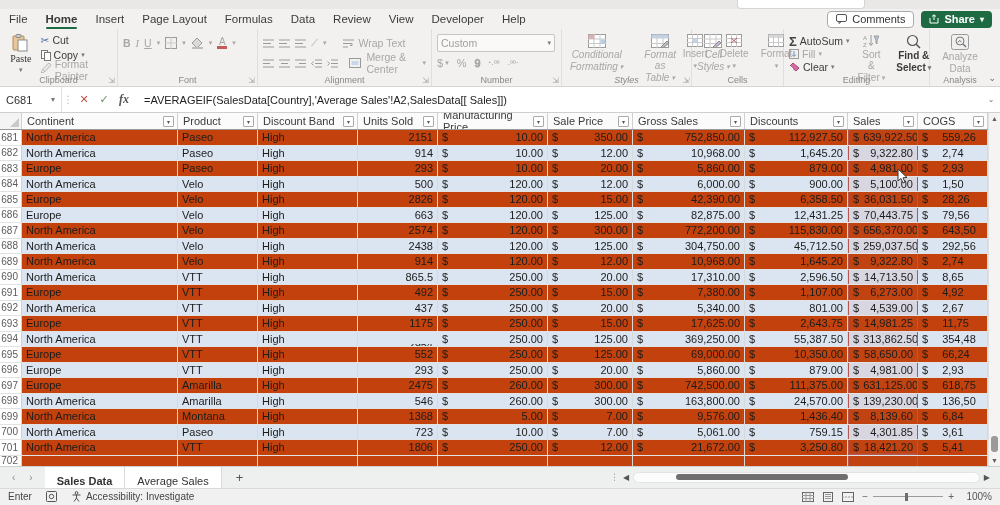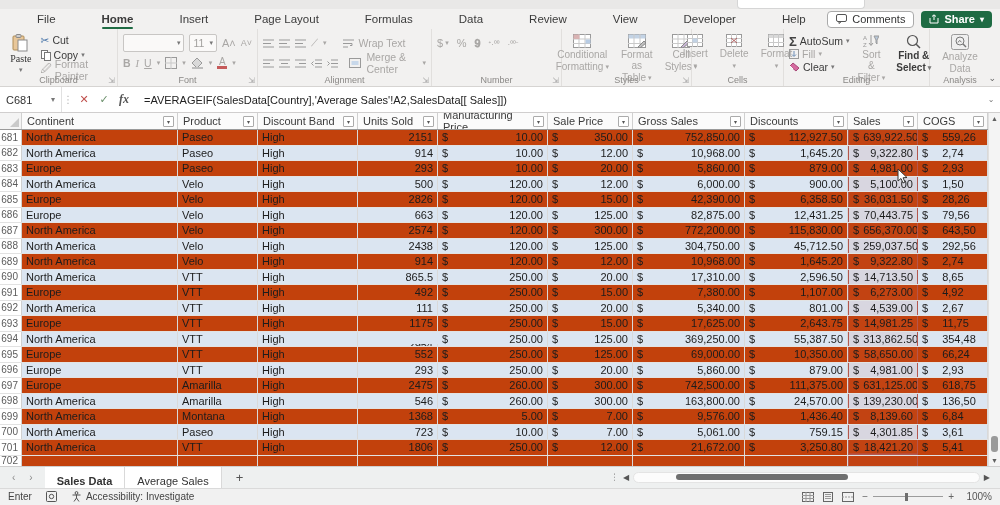--- a/index.html
+++ b/index.html
@@ -5,21 +5,21 @@
   * { box-sizing: border-box; margin: 0; padding: 0; }
   html,body { width:1000px; height:505px; overflow:hidden; }
   body { font-family:"Liberation Sans",sans-serif; background:#fff; position:relative; color:#333; }
 
   
   .titlebar { position:absolute; top:0; left:0; width:1000px; height:9px; background:#e9e8e7; }
   .search-remnant { position:absolute; left:737px; top:0; width:128px; height:9px; background:#fff; border:1px solid #d5d5d5; border-top:none; border-radius:0 0 4px 4px; }
 
   
   .menubar { position:absolute; top:9px; left:0; width:1000px; height:20px; background:#f2f1f0; display:flex; align-items:stretch; }
-  .menu-tab { padding:0 9px; font-size:11.5px; color:#3b3b3b; display:flex; align-items:center; position:relative; cursor:default;margin-left:28px; }
+  .menu-tab { padding:0 9px; font-size:11.5px; color:#3b3b3b; display:flex; align-items:center; position:relative; cursor:default; }
   .menu-tab.active { font-weight:bold; }
   .menu-tab.active::after { content:""; position:absolute; left:9px; right:9px; bottom:0; height:2.5px; background:var(--accent); border-radius:2px; }
   .menubar-right { margin-left:auto; display:flex; align-items:center; gap:7px; padding-right:8px; }
   .btn-comments { display:flex; align-items:center; gap:5px; background:#fff; border:1px solid #aaa; border-radius:4px; height:17px; padding:0 8px; font-size:11px; color:#333; }
   .btn-share { display:flex; align-items:center; gap:5px; background:var(--accent); color:#fff; border-radius:4px; height:17px; padding:0 8px; font-size:11px; font-weight:bold; }
   .btn-share .chev { font-size:8px; }
 
   
   .ribbon { position:absolute; top:29px; left:0; width:1000px; height:58px; background:#f2f1f0; border-bottom:1px solid #d6d4d2; display:flex; font-size:10.5px; }
   .rgroup { position:relative; height:100%; border-right:1px solid #e1dfdd; padding:4px 5px 13px; flex:0 0 auto; }
@@ -181,32 +181,20 @@
           <span class="gi">🖉</span>
           <span>Format Painter</span>
         </div>
       </div>
     </div>
     <div class="rgroup-label">Clipboard</div>
     <span class="launcher">⇲</span>
   </div>
 
   <div class="rgroup" style="width:140px;">
-    <div class="rrow">
-      <div class="combo" style="width:68px;">
-          <span></span>
-          <span class="chev8">▾</span>
-        </div>
-      <div class="combo" style="width:30px;">
-          <span>11</span>
-          <span class="chev8">▾</span>
-        </div>
-      <span class="gi dim" style="font-size:11px;">A˄</span>
-      <span class="gi dim" style="font-size:9px;">A˅</span>
-    </div>
     <div class="rrow dim">
       <span class="gi" style="font-weight:bold;">B</span>
       <span class="gi" style="font-style:italic;font-family:'Liberation Serif',serif;">I</span>
       <span class="gi" style="text-decoration:underline;">U</span>
       <span class="chev8">▾</span>
       <span class="gi">
         <svg width="12" height="12" viewBox="0 0 12 12">
             <rect x="0.5" y="0.5" width="11" height="11" fill="none" stroke="#9a9a9a"></rect>
             <path d="M6 0 V12 M0 6 H12" stroke="#c9c9c9"></path>
           </svg>
@@ -292,35 +280,41 @@
           </svg>
         </span>
       <span>Merge &amp; Center</span>
       <span class="chev8">▾</span>
     </div>
     <div class="rgroup-label">Alignment</div>
     <span class="launcher">⇲</span>
   </div>
 
   <div class="rgroup" style="width:130px;">
+    <div class="rrow">
+      <div class="combo" style="width:118px;">
+          <span>Custom</span>
+          <span class="chev8">▾</span>
+        </div>
+    </div>
     <div class="rrow dim" style="gap:8px;">
       <span style="display:flex;align-items:center;gap:2px;">
         <span class="gi" style="font-size:11px;">$</span>
         <span class="chev8">▾</span>
       </span>
       <span class="gi" style="font-size:11px;">%</span>
       <span class="gi" style="font-size:11px;font-weight:bold;">𝟗</span>
       <span class="gi" style="font-size:8px;">⁺·⁰⁰</span>
       <span class="gi" style="font-size:8px;">·⁰⁰⁻</span>
     </div>
     <div class="rgroup-label">Number</div>
     <span class="launcher">⇲</span>
   </div>
 
-  <div class="rgroup" style="width:130px;display:flex;gap:6px;justify-content:center;">
+  <div class="rgroup" style="width:130px;display:flex;gap:15px;justify-content:space-between;font-style:italic;">
     <div class="bigbtn dim">
       <span class="gi">
           <svg width="18" height="14" viewBox="0 0 18 14">
             <rect x="0.5" y="0.5" width="17" height="13" fill="#fff" stroke="#9a9a9a"></rect>
             <path d="M0 5 H18 M0 9.5 H18 M6 0 V14 M12 0 V14" stroke="#c9c9c9"></path>
             <rect x="12.5" y="5.5" width="5" height="4" fill="#b8cce4"></rect>
             <rect x="0.5" y="0.5" width="6" height="4.5" fill="#d9b3b3"></rect>
           </svg>
         </span>
       <span>Conditional</span>
@@ -874,21 +868,21 @@
         <div class="cell money clip" style="width: 70px;">
           <span>$</span>
           <span class="val">4,92</span>
         </div>
       </div>
       <div class="grow band">
         <div class="rownum">692</div>
         <div class="cell" style="width: 156px;">North America</div>
         <div class="cell" style="width: 80px;">VTT</div>
         <div class="cell" style="width: 100px;">High</div>
-        <div class="cell num" style="width: 80px;">111</div>
+        <div class="cell num" style="width: 80px;">437</div>
         <div class="cell money" style="width: 110px;">
           <span>$</span>
           <span class="val">250.00</span>
         </div>
         <div class="cell money" style="width: 85px;">
           <span>$</span>
           <span class="val">20.00</span>
         </div>
         <div class="cell money" style="width: 112px;">
           <span>$</span>

